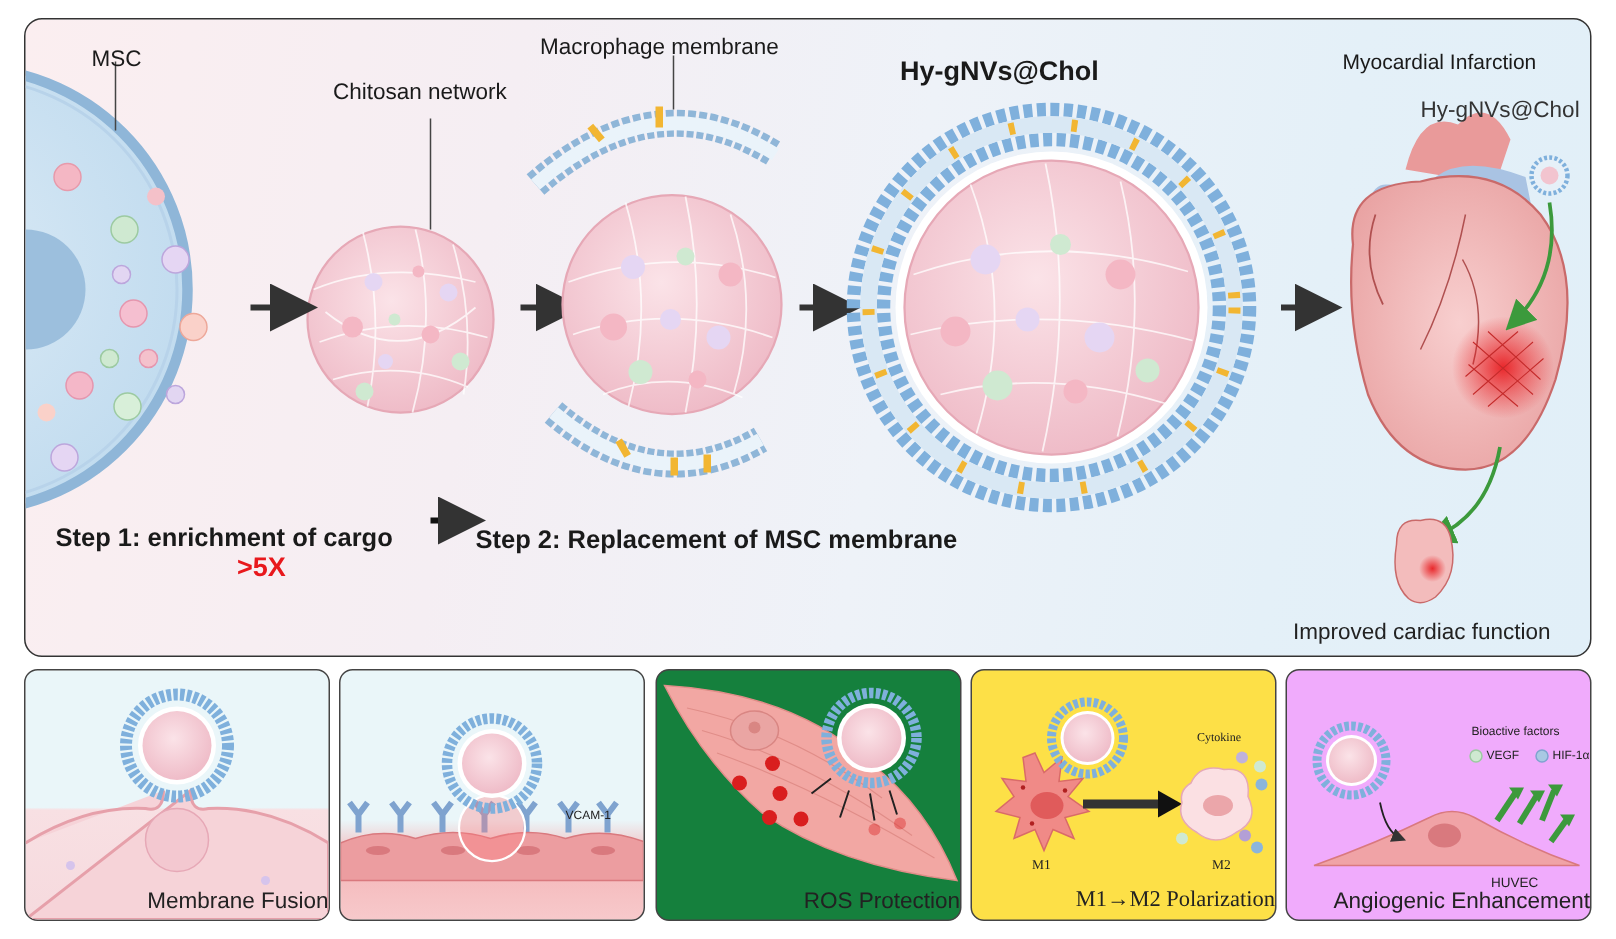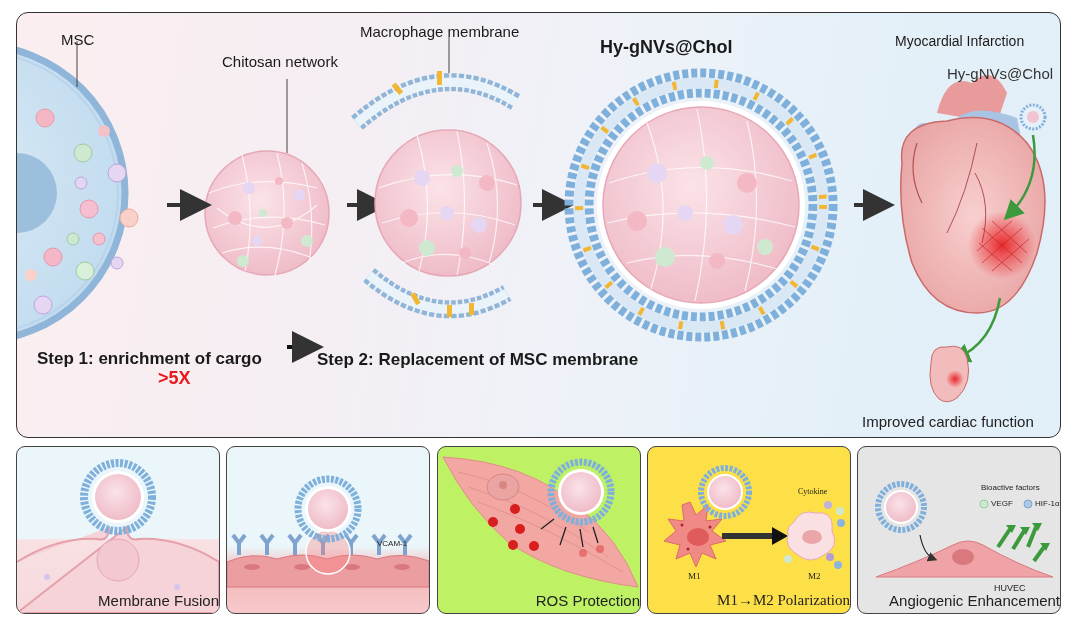--- a/index.html
+++ b/index.html
@@ -204,21 +204,21 @@
     <ellipse cx="125" cy="120" rx="8" ry="3" fill="#d9797e"></ellipse>
       <ellipse cx="175" cy="120" rx="8" ry="3" fill="#d9797e"></ellipse>
     <circle cx="101" cy="105" r="22" fill="#ff7d80" fill-opacity="0.35" stroke="#fff" stroke-width="1.5"></circle>
     <circle cx="101" cy="62" r="30" fill="none" stroke="#7fb0dc" stroke-width="7" stroke-dasharray="3 1.5"></circle>
     <circle cx="101" cy="62" r="23" fill="#ffffff"></circle>
     <circle cx="101" cy="62" r="20" fill="url(#coreg)"></circle>
   </svg>
   <div class="small" style="left:150px;top:92px;">VCAM-1</div>
 </div>
 
-<div class="sub" style="left:437px;background:#bef264;">
+<div class="sub" style="left:437px;background:#15803d;">
   <svg width="202" height="166" viewBox="0 0 202 166">
     <path d="M5,10 Q90,15 140,60 Q180,90 200,140 Q120,130 70,95 Q30,60 5,10 Z" fill="#f2a7a3" stroke="#e08d88"></path>
     <path d="M20,25 Q90,40 150,85 M30,40 Q100,60 170,110 M40,55 Q110,80 185,125" stroke="#e08d88" fill="none" stroke-width="0.8"></path>
     <ellipse cx="65" cy="40" rx="16" ry="13" fill="#eaa5a3" stroke="#d98683"></ellipse>
     <circle cx="65" cy="38" r="4" fill="#d98683"></circle>
     <g fill="#d91e1e">
       <circle cx="77" cy="62" r="5"></circle>
         <circle cx="55" cy="75" r="5"></circle>
         <circle cx="82" cy="82" r="5"></circle>
       <circle cx="75" cy="98" r="5"></circle>
@@ -254,21 +254,21 @@
     <circle cx="140" cy="112" r="4" fill="#cfe9d1"></circle>
       <circle cx="182" cy="110" r="4" fill="#b39fd6"></circle>
       <circle cx="190" cy="118" r="4" fill="#8bb5dc"></circle>
   </svg>
   <div class="small" style="left:150px;top:40px;">Cytokine</div>
   <div class="small" style="left:40px;top:124px;font-size:9px;">M1</div>
   <div class="small" style="left:160px;top:124px;font-size:9px;">M2</div>
   <div class="cap">M1→M2 Polarization</div>
 </div>
 
-<div class="sub" style="left:857px;background:#e5e5e5;">
+<div class="sub" style="left:857px;background:#f0abfc;">
   <svg width="202" height="166" viewBox="0 0 202 166">
     <path d="M18,130 Q60,115 95,98 Q110,90 125,98 Q160,118 195,130 Z" fill="#f0a3a6" stroke="#d9797e"></path>
     <ellipse cx="105" cy="110" rx="11" ry="8" fill="#d9797e"></ellipse>
     <circle cx="43" cy="60" r="23" fill="none" stroke="#7fb0dc" stroke-width="6" stroke-dasharray="3 1.5"></circle>
     <circle cx="43" cy="60" r="17" fill="#ffffff"></circle>
     <circle cx="43" cy="60" r="15" fill="url(#coreg)"></circle>
     <path d="M62,88 Q66,108 76,112" fill="none" stroke="#222" stroke-width="1.2" marker-end="url(#ah)"></path>
     <g stroke="#3c9a3c" stroke-width="4" fill="none">
       <path d="M140,100 L152,82"></path>
         <path d="M155,102 L166,84"></path>

